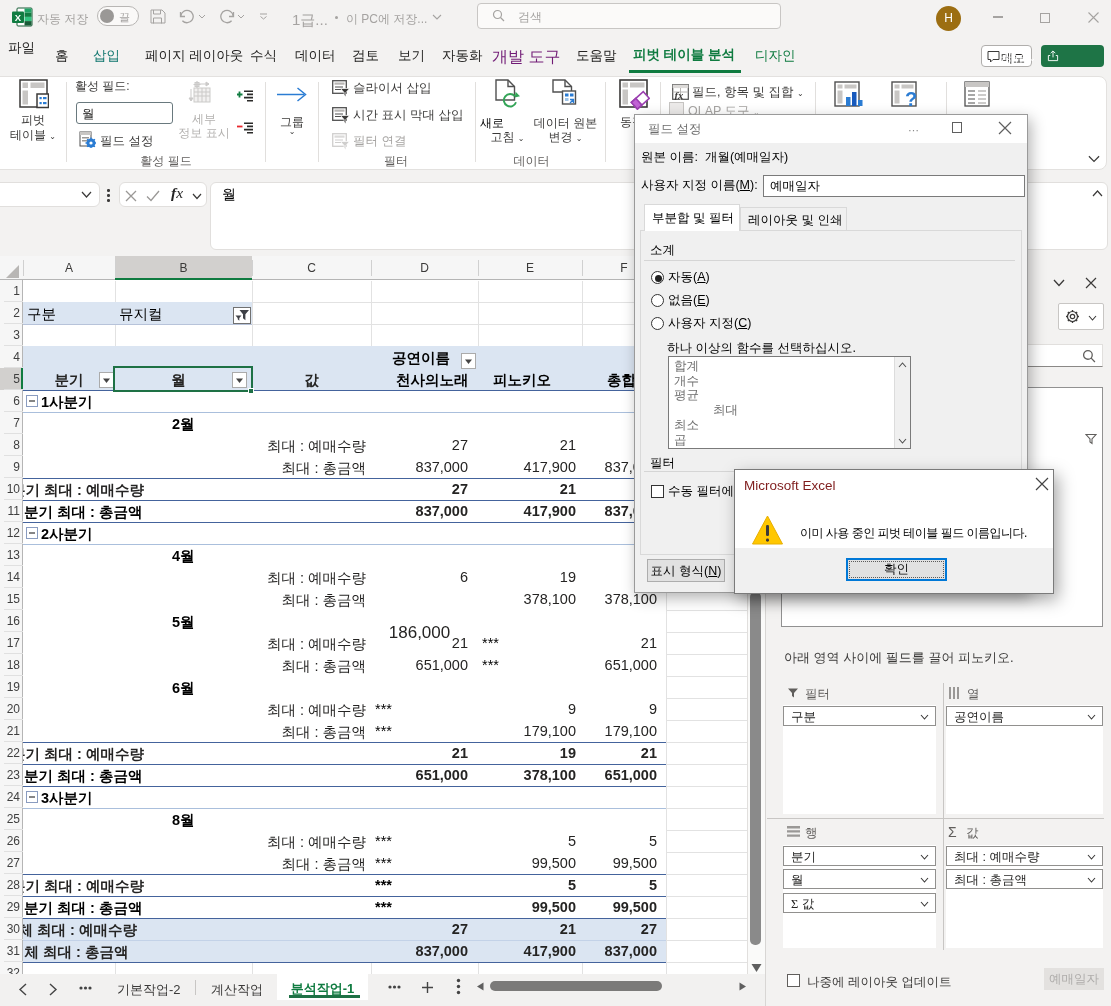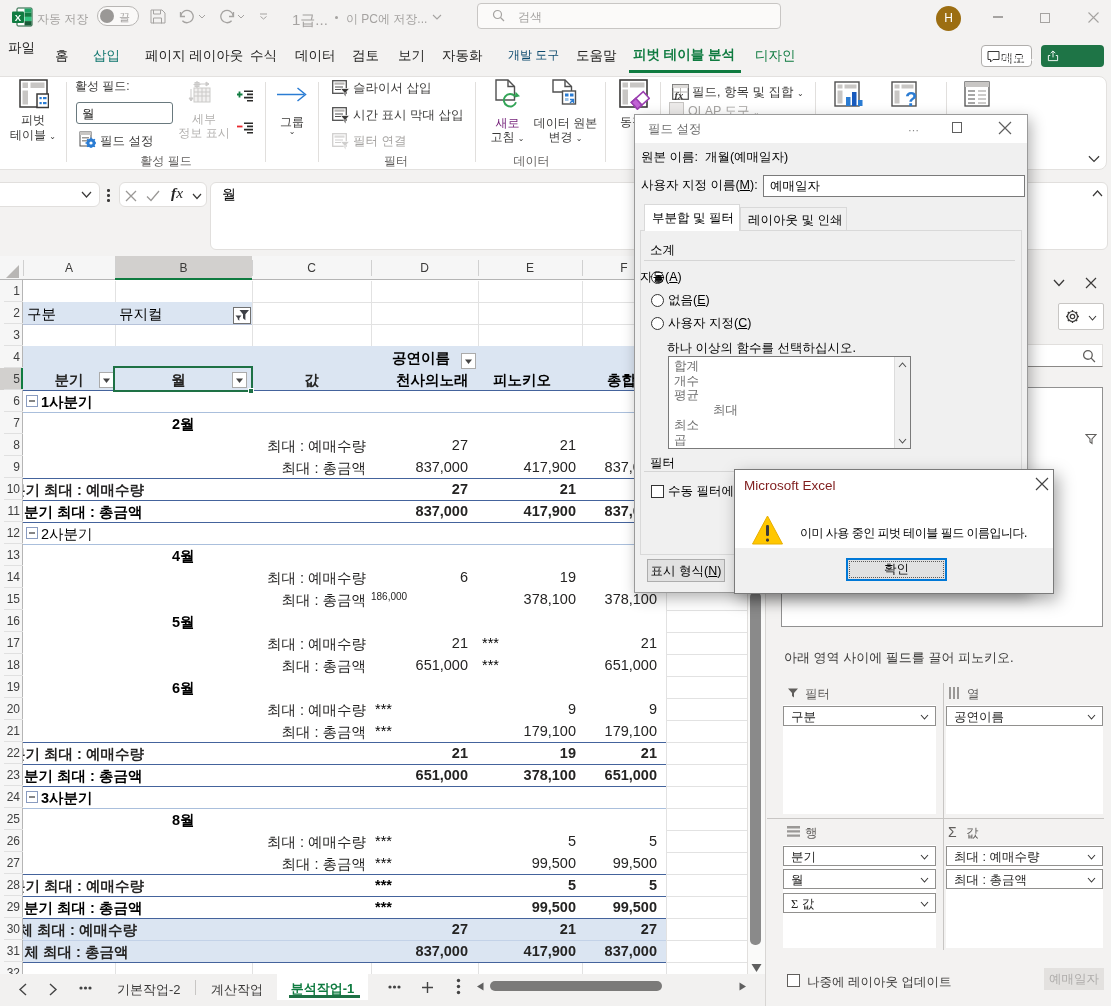--- a/index.html
+++ b/index.html
@@ -65,21 +65,21 @@
   </svg>
 <div class="a" style="left:8px;top:39px;font-size:13.5px;color:#252423">파일</div>
 <div class="a" style="left:55px;top:47px;font-size:13.5px;color:#252423">홈</div>
 <div class="a" style="left:93px;top:47px;font-size:13.5px;color:#0f766e">삽입</div>
 <div class="a" style="left:145px;top:47px;font-size:13.5px;color:#252423">페이지 레이아웃</div>
 <div class="a" style="left:250px;top:47px;font-size:13.5px;color:#252423">수식</div>
 <div class="a" style="left:295px;top:47px;font-size:13.5px;color:#252423">데이터</div>
 <div class="a" style="left:352px;top:47px;font-size:13.5px;color:#252423">검토</div>
 <div class="a" style="left:398px;top:47px;font-size:13.5px;color:#252423">보기</div>
 <div class="a" style="left:442px;top:47px;font-size:13.5px;color:#252423">자동화</div>
-<div class="a" style="left:508px;top:47px;font-size:12px;color:#0c4a6e">개발 도구</div>
+<div class="a" style="left:492px;top:47px;font-size:16px;color:#701a75">개발 도구</div>
 <div class="a" style="left:576px;top:47px;font-size:13.5px;color:#252423">도움말</div>
 <div class="a" style="left:633px;top:46px;font-size:13.5px;font-weight:bold;color:#0f7b40">피벗 테이블 분석</div>
 <div class="a" style="left:629px;top:70px;width:112px;height:3px;background:#0f7b40"></div>
 <div class="a" style="left:755px;top:47px;font-size:13.5px;color:#0f7b40">디자인</div>
 <div class="a" style="left:981px;top:45px;width:51px;height:22px;background:#fff;border:1px solid #b0aeac;border-radius:4px"></div>
 <svg class="a" style="left:987px;top:50px" width="13" height="13" viewBox="0 0 13 13" fill="none" stroke="#3b3a39">
     <path d="M1 1.5 h11 v8 h-6 l-2.5 2.5 v-2.5 h-2.5 z"></path>
   </svg>
 <div class="a" style="left:1001px;top:50px;font-size:12px;color:#252423">메모</div>
 <div class="a" style="left:1041px;top:45px;width:63px;height:22px;background:#1e7446;border-radius:4px"></div>
@@ -170,21 +170,21 @@
   </svg>
 <div class="a" style="left:353px;top:133px;font-size:12.5px;color:#a6a4a2">필터 연결</div>
 <div class="a" style="left:346px;top:153px;width:100px;text-align:center;font-size:12px;color:#605e5c">필터</div>
 <svg class="a" style="left:494px;top:79px" width="28" height="30" viewBox="0 0 28 30">
 <path d="M2 1 h12 l6.5 6.5 v13.5 h-18.5 z" fill="#fff" stroke="#505050" stroke-width="1.4"></path>
 <path d="M14 1 v6.5 h6.5" fill="none" stroke="#505050" stroke-width="1.4"></path>
 <path d="M20.8 17.2 a6.2 6.2 0 1 0 1.2 6" fill="none" stroke="#33a457" stroke-width="1.9"></path>
 <path d="M21.6 12.8 l-0.8 5.6 5.2 -1.2 z" fill="#33a457"></path>
 <path d="M10 26.2 a6.2 6.2 0 0 0 10.5 -1.4" fill="none" stroke="#33a457" stroke-width="0"></path>
   </svg>
-<div class="a" style="left:480px;top:115px;width:55px;text-align:center;font-size:12px;color:#701a75">새로</div>
+<div class="a" style="left:480px;top:115px;width:55px;font-size:12px;color:#000000">새로</div>
 <div class="a" style="left:480px;top:129px;width:55px;text-align:center;font-size:12px;color:#3b3a39">고침 <span style="font-size:8px">⌄</span></div>
 <svg class="a" style="left:552px;top:79px" width="28" height="30" viewBox="0 0 28 30">
 <path d="M1 1 h12 l6.5 6.5 v5.5 h-18.5 z" fill="#fff" stroke="#505050" stroke-width="1.4"></path>
 <path d="M13 1 v6.5 h6.5" fill="none" stroke="#505050" stroke-width="1.4"></path>
 <rect x="10.5" y="12" width="13" height="13" fill="#fff" stroke="#505050" stroke-width="1.4"></rect>
 <rect x="13" y="14.5" width="3.5" height="3" fill="#2b7cd3"></rect>
     <rect x="18" y="14.5" width="3.5" height="3" fill="#2b7cd3"></rect>
 <rect x="13" y="19" width="3.5" height="3" fill="#9dc3e8"></rect>
 <path d="M18 20.5 h3.5 v3.5 M21.5 20.5 l-3.5 3.5" stroke="#2b7cd3" stroke-width="1.4" fill="none"></path>
   </svg>
@@ -438,21 +438,21 @@
 <div class="a" style="left:248px;top:388px;width:6px;height:6px;background:#1e7145;border:1px solid #fff"></div>
 <svg class="a" style="left:26px;top:395px" width="12" height="12" viewBox="0 0 12 12">
 <rect x="0.5" y="0.5" width="11" height="11" fill="#fff" stroke="#8a9cc0"></rect>
     <path d="M3 6 h6" stroke="#444" stroke-width="1.3"></path>
   </svg>
 <div class="a" style="left:41px;top:393px;font-size:14.5px;font-weight:bold;color:#000;white-space:nowrap">1사분기</div>
 <svg class="a" style="left:26px;top:527px" width="12" height="12" viewBox="0 0 12 12">
 <rect x="0.5" y="0.5" width="11" height="11" fill="#fff" stroke="#8a9cc0"></rect>
     <path d="M3 6 h6" stroke="#444" stroke-width="1.3"></path>
   </svg>
-<div class="a" style="left:41px;top:525px;font-size:14.5px;font-weight:normal;color:#000;white-space:nowrap">2사분기</div>
+<div class="a" style="left:41px;top:525px;font-size:14.5px;font-weight:bold;color:#000;white-space:nowrap">2사분기</div>
 <svg class="a" style="left:26px;top:791px" width="12" height="12" viewBox="0 0 12 12">
 <rect x="0.5" y="0.5" width="11" height="11" fill="#fff" stroke="#8a9cc0"></rect>
     <path d="M3 6 h6" stroke="#444" stroke-width="1.3"></path>
   </svg>
 <div class="a" style="left:41px;top:789px;font-size:14.5px;font-weight:bold;color:#000;white-space:nowrap">3사분기</div>
 <div class="a" style="left:172px;top:415px;font-size:14.5px;font-weight:bold;color:#000;white-space:nowrap">2월</div>
 <div class="a" style="left:172px;top:547px;font-size:14.5px;font-weight:bold;color:#000;white-space:nowrap">4월</div>
 <div class="a" style="left:172px;top:613px;font-size:14.5px;font-weight:bold;color:#000;white-space:nowrap">5월</div>
 <div class="a" style="left:172px;top:679px;font-size:14.5px;font-weight:bold;color:#000;white-space:nowrap">6월</div>
 <div class="a" style="left:172px;top:811px;font-size:14.5px;font-weight:bold;color:#000;white-space:nowrap">8월</div>
@@ -491,21 +491,21 @@
 <div class="a" style="left:578px;top:459px;width:79px;text-align:right;font-size:14.5px;white-space:nowrap">837,000</div>
 <div class="a" style="left:371px;top:481px;width:97px;text-align:right;font-size:14.5px;font-weight:bold;white-space:nowrap">27</div>
 <div class="a" style="left:470px;top:481px;width:106px;text-align:right;font-size:14.5px;font-weight:bold;white-space:nowrap">21</div>
 <div class="a" style="left:578px;top:481px;width:79px;text-align:right;font-size:14.5px;font-weight:bold;white-space:nowrap">27</div>
 <div class="a" style="left:371px;top:503px;width:97px;text-align:right;font-size:14.5px;font-weight:bold;white-space:nowrap">837,000</div>
 <div class="a" style="left:470px;top:503px;width:106px;text-align:right;font-size:14.5px;font-weight:bold;white-space:nowrap">417,900</div>
 <div class="a" style="left:578px;top:503px;width:79px;text-align:right;font-size:14.5px;font-weight:bold;white-space:nowrap">837,000</div>
 <div class="a" style="left:371px;top:569px;width:97px;text-align:right;font-size:14.5px;white-space:nowrap">6</div>
 <div class="a" style="left:470px;top:569px;width:106px;text-align:right;font-size:14.5px;white-space:nowrap">19</div>
 <div class="a" style="left:578px;top:569px;width:79px;text-align:right;font-size:14.5px;white-space:nowrap">19</div>
-<div class="a" style="left:371px;top:591px;width:97px;text-align:left;font-size:10px;white-space:nowrap">186,000</div>
+<div class="a" style="left:371px;top:623px;width:97px;text-align:center;font-size:17px;white-space:nowrap">186,000</div>
 <div class="a" style="left:470px;top:591px;width:106px;text-align:right;font-size:14.5px;white-space:nowrap">378,100</div>
 <div class="a" style="left:578px;top:591px;width:79px;text-align:right;font-size:14.5px;white-space:nowrap">378,100</div>
 <div class="a" style="left:371px;top:635px;width:97px;text-align:right;font-size:14.5px;white-space:nowrap">21</div>
 <div class="a" style="left:482px;top:635px;font-size:14.5px;color:#000;white-space:nowrap">***</div>
 <div class="a" style="left:578px;top:635px;width:79px;text-align:right;font-size:14.5px;white-space:nowrap">21</div>
 <div class="a" style="left:371px;top:657px;width:97px;text-align:right;font-size:14.5px;white-space:nowrap">651,000</div>
 <div class="a" style="left:482px;top:657px;font-size:14.5px;color:#000;white-space:nowrap">***</div>
 <div class="a" style="left:578px;top:657px;width:79px;text-align:right;font-size:14.5px;white-space:nowrap">651,000</div>
 <div class="a" style="left:375px;top:701px;font-size:14.5px;color:#000;white-space:nowrap">***</div>
 <div class="a" style="left:470px;top:701px;width:106px;text-align:right;font-size:14.5px;white-space:nowrap">9</div>
@@ -679,21 +679,21 @@
 <div class="a" style="left:770px;top:178px;font-size:12.5px;color:#000">예매일자</div>
 <div class="a" style="left:640px;top:230px;width:382px;height:325px;background:#f0f0f0;border:1px solid #d9d9d9"></div>
 <div class="a" style="left:740px;top:207px;width:107px;height:24px;background:#f0f0f0;border:1px solid #d9d9d9"></div>
 <div class="a" style="left:748px;top:212px;font-size:12.5px;color:#000">레이아웃 및 인쇄</div>
 <div class="a" style="left:644px;top:204px;width:96px;height:27px;background:#fff;border:1px solid #d9d9d9;border-bottom:none"></div>
 <div class="a" style="left:652px;top:210px;font-size:12.5px;color:#000">부분합 및 필터</div>
 <div class="a" style="left:648px;top:242px;font-size:12.5px;color:#000;background:#f0f0f0;padding:0 2px">소계</div>
 <div class="a" style="left:644px;top:260px;width:371px;height:1px;background:#d5d5d5"></div>
 <div class="a" style="left:651px;top:271px;width:13px;height:13px;background:#fff;border:1px solid #333;border-radius:50%"></div>
 <div class="a" style="left:655px;top:275px;width:7px;height:7px;background:#222;border-radius:50%"></div>
-<div class="a" style="left:640px;top:269px;font-size:12.5px;color:#000">자동(<span style="text-decoration:underline">A</span>)</div>
+<div class="a" style="left:668px;top:269px;font-size:12.5px;color:#000">자동(<span style="text-decoration:underline">A</span>)</div>
 <div class="a" style="left:651px;top:294px;width:13px;height:13px;background:#fff;border:1px solid #333;border-radius:50%"></div>
 <div class="a" style="left:668px;top:292px;font-size:12.5px;color:#000">없음(<span style="text-decoration:underline">E</span>)</div>
 <div class="a" style="left:651px;top:317px;width:13px;height:13px;background:#fff;border:1px solid #333;border-radius:50%"></div>
 <div class="a" style="left:668px;top:315px;font-size:12.5px;color:#000">사용자 지정(<span style="text-decoration:underline">C</span>)</div>
 <div class="a" style="left:667px;top:340px;font-size:12.5px;color:#000">하나 이상의 함수를 선택하십시오.</div>
 <div class="a" style="left:668px;top:356px;width:243px;height:93px;background:#fff;border:1px solid #7a7a7a"></div>
 <div class="a" style="left:674px;top:358px;font-size:12.5px;color:#6e6e6e">합계</div>
 <div class="a" style="left:674px;top:373px;font-size:12.5px;color:#6e6e6e">개수</div>
 <div class="a" style="left:674px;top:387px;font-size:12.5px;color:#6e6e6e">평균</div>
 <div class="a" style="left:713px;top:402px;font-size:12.5px;color:#6e6e6e">최대</div>

